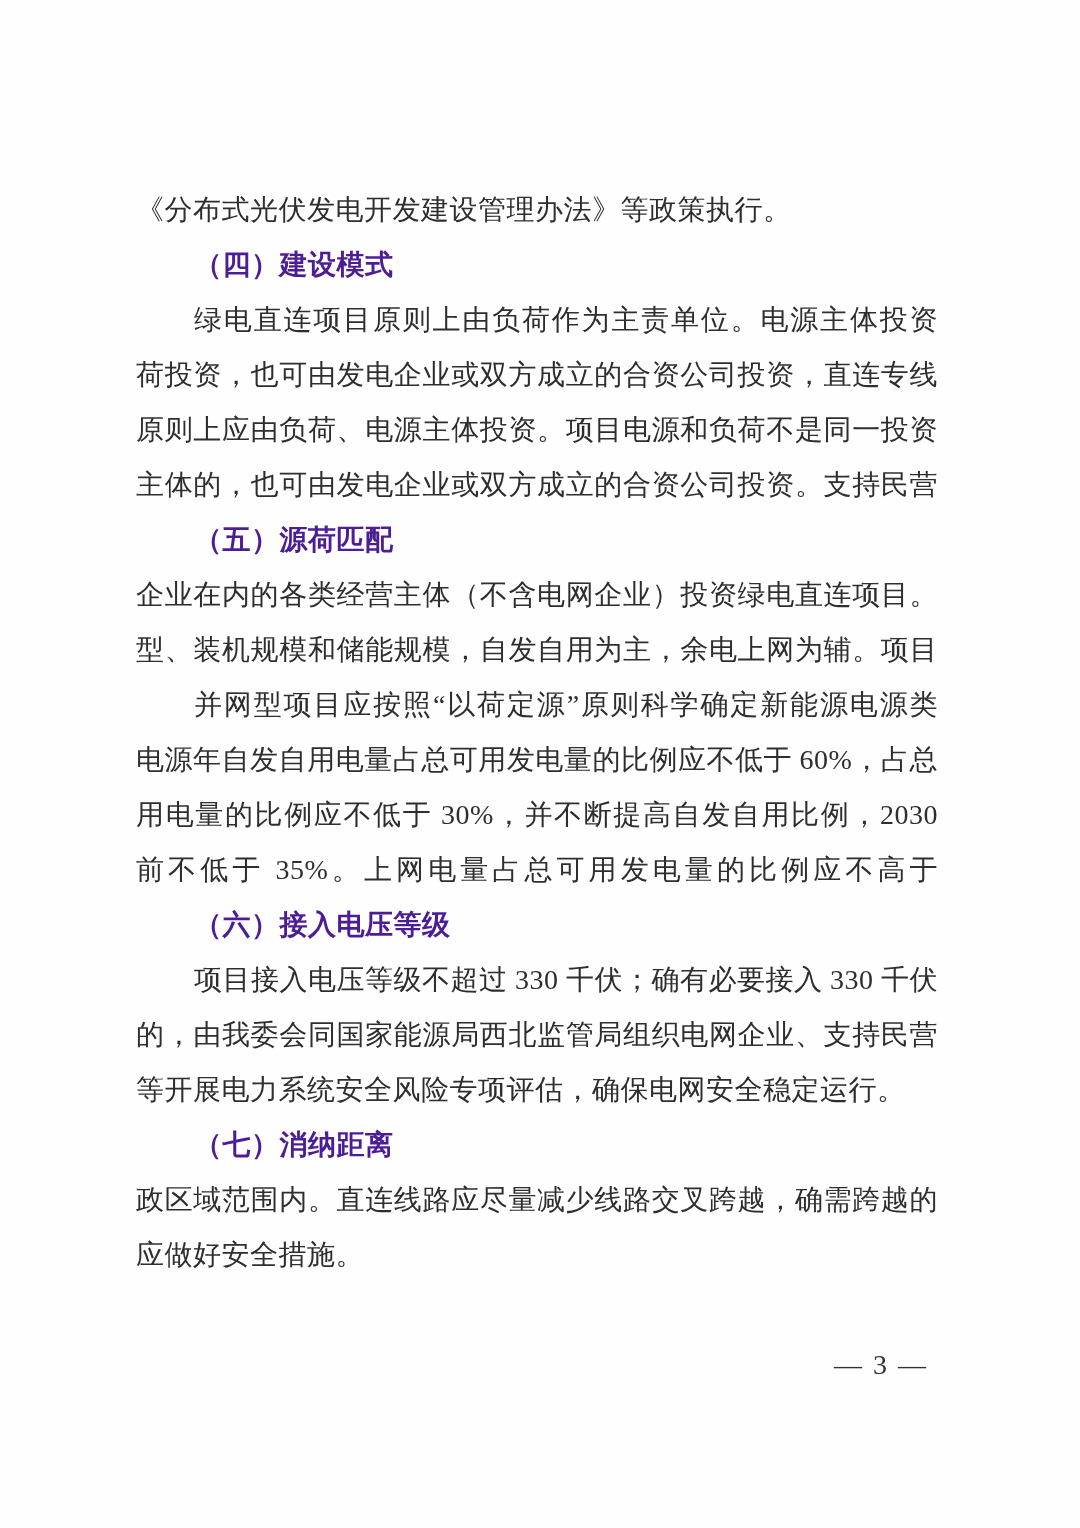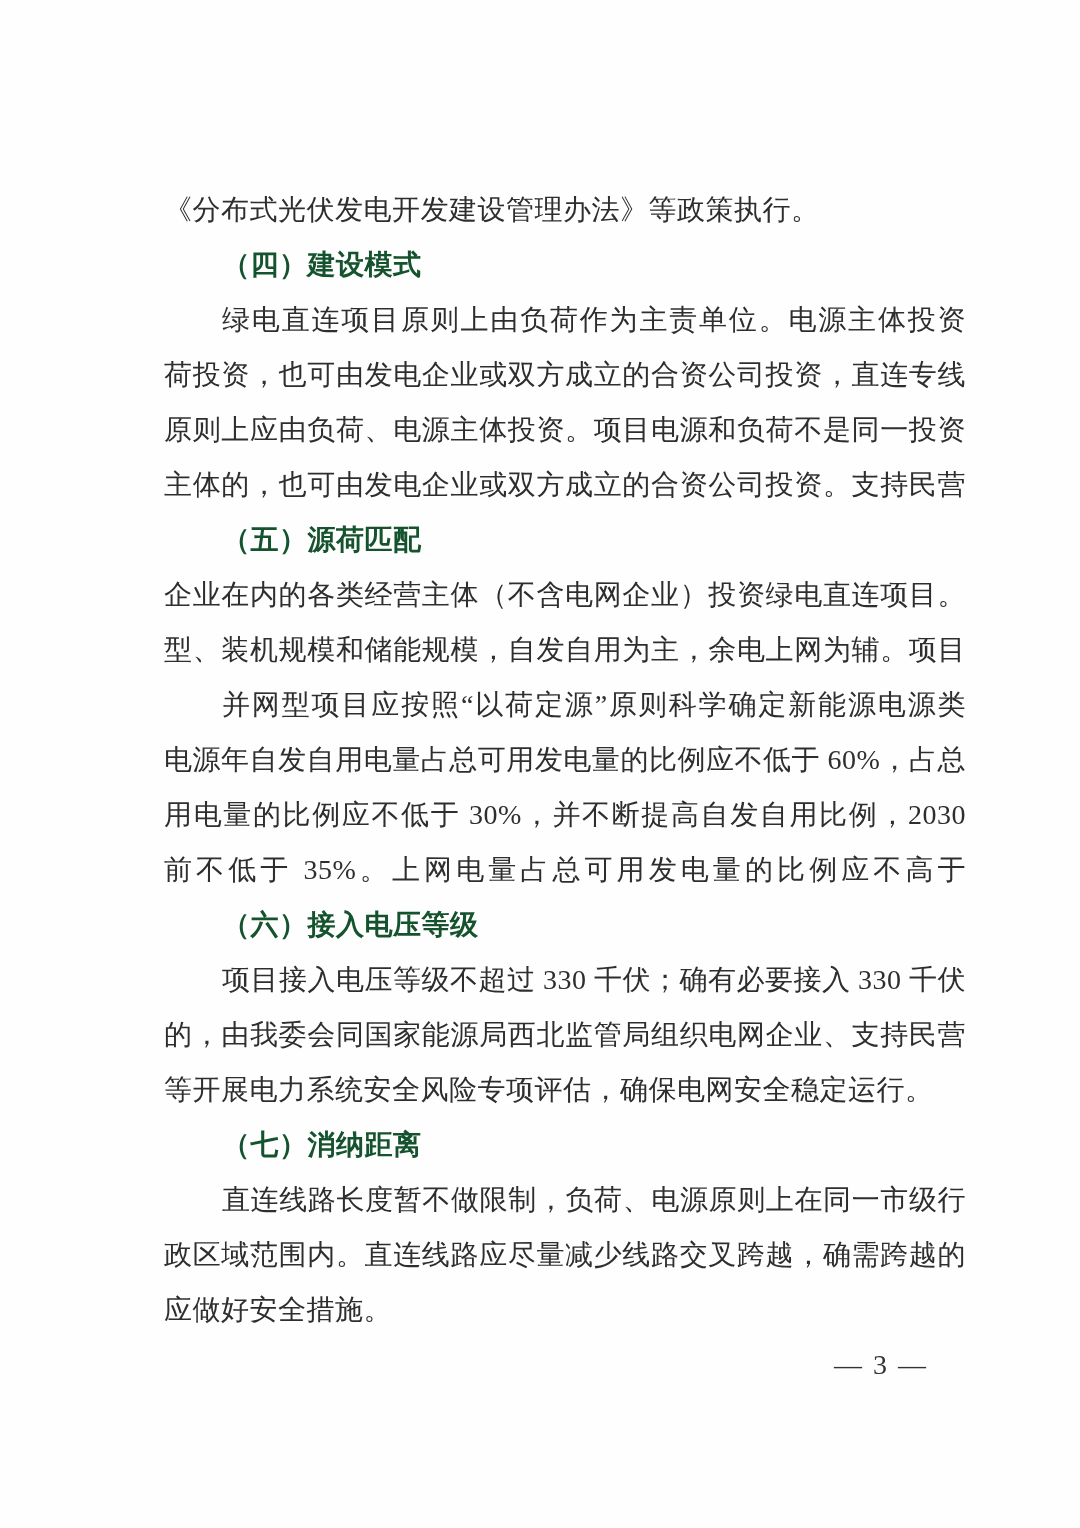--- a/index.html
+++ b/index.html
@@ -11,21 +11,21 @@
     position: relative;
     width: 1080px;
     height: 1528px;
     background: #fefefe;
     color: #2e2e2e;
     font-family: "Liberation Serif", "DejaVu Serif", serif;
     overflow: hidden;
   }
   .text-block {
     position: absolute;
-    left: 164px;
+    left: 136px;
     top: 182px;
     width: 802px;
   }
   .l {
     height: 55px;
     line-height: 55px;
     font-size: 28px;
     letter-spacing: 0.5px;
     overflow: hidden;
     text-align: left;
@@ -35,21 +35,21 @@
     text-align: justify;
     text-align-last: justify;
     text-justify: inter-character;
   }
   
   .ind {
     text-indent: 58px;
   }
   .h {
     font-weight: 600;
-    color: #14532d;
+    color: #4c1d95;
   }
   .page-footer {
     position: absolute;
     top: 1337px;
     right: 152px;
     height: 55px;
     line-height: 55px;
     font-size: 28px;
     letter-spacing: 2px;
     color: #333333;
@@ -71,19 +71,18 @@
     <div class="l j">型、装机规模和储能规模，自发自用为主，余电上网为辅。项目</div>
     <div class="l ind j">并网型项目应按照“以荷定源”原则科学确定新能源电源类</div>
     <div class="l j">电源年自发自用电量占总可用发电量的比例应不低于 60%，占总</div>
     <div class="l j">用电量的比例应不低于 30%，并不断提高自发自用比例，2030 年</div>
     <div class="l j">前不低于 35%。上网电量占总可用发电量的比例应不高于 20%。</div>
     <div class="l ind h">（六）接入电压等级</div>
     <div class="l ind j">项目接入电压等级不超过 330 千伏；确有必要接入 330 千伏</div>
     <div class="l j">的，由我委会同国家能源局西北监管局组织电网企业、支持民营</div>
     <div class="l">等开展电力系统安全风险专项评估，确保电网安全稳定运行。</div>
     <div class="l ind h">（七）消纳距离</div>
-    <div class="l ind j">直连线路长度暂不做限制，负荷、电源原则上在同一市级行</div>
     <div class="l j">政区域范围内。直连线路应尽量减少线路交叉跨越，确需跨越的</div>
     <div class="l">应做好安全措施。</div>
   </div>
 
   <div class="page-footer">— 3 —</div>
 </div>
 
 </body></html>

